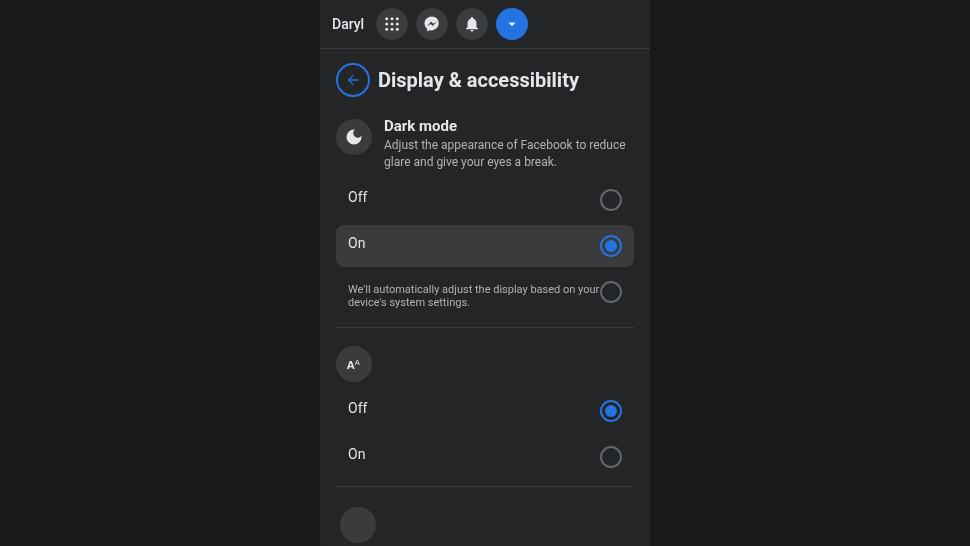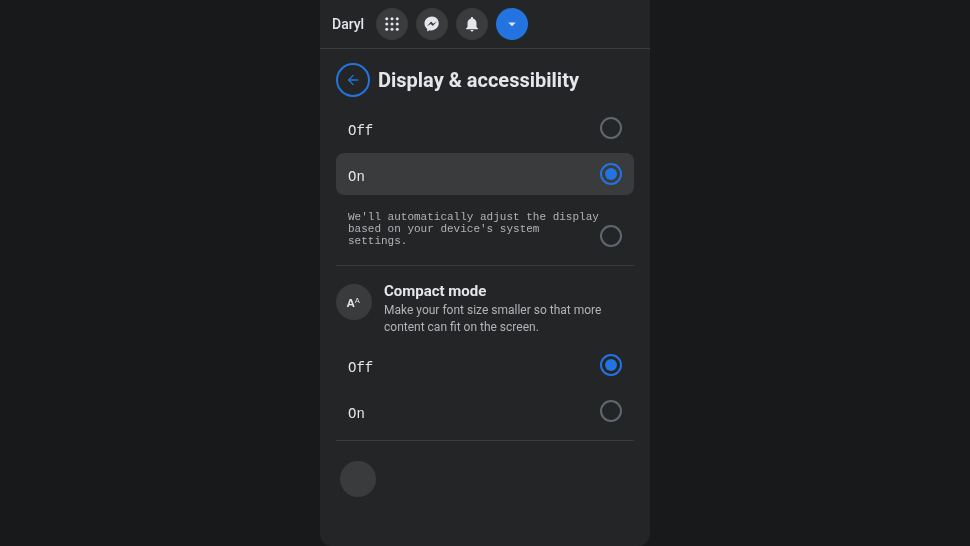--- a/index.html
+++ b/index.html
@@ -151,27 +151,26 @@
     .section-text .section-desc {
       color: #b0b3b8;
       font-size: 12px;
       line-height: 1.4;
       margin-top: 2px;
     }
 
     
     .radio-option {
       display: flex;
-      align-items: flex-end;
+      align-items: flex-start;
       justify-content: space-between;
       padding: 10px 12px;
       border-radius: 8px;
       margin-bottom: 4px;
       cursor: pointer;
-      font-family: Liberation Mono, monospace;
     }
 
     .radio-option.selected {
       background: #3a3b3c;
     }
 
     .radio-option .option-label {
       color: #e4e6eb;
       font-size: 14px;
     }
@@ -271,20 +270,31 @@
         <svg viewBox="0 0 24 24">
           <path d="M20 11H7.83l5.59-5.59L12 4l-8 8 8 8 1.41-1.41L7.83 13H20v-2z"></path>
         </svg>
       </div>
       <span class="page-title">Display &amp; accessibility</span>
     </div>
 
     <div class="content">
 
       <div class="section">
+        <div class="section-header">
+          <div class="section-icon">
+            <svg viewBox="0 0 24 24">
+              <path d="M12 3a9 9 0 1 0 9 9c0-.46-.04-.92-.1-1.36a5.389 5.389 0 0 1-4.4 2.26 5.403 5.403 0 0 1-3.14-9.8c-.44-.06-.9-.1-1.36-.1z"></path>
+            </svg>
+          </div>
+          <div class="section-text">
+            <div class="section-title">Dark mode</div>
+            <div class="section-desc">Adjust the appearance of Facebook to reduce glare and give your eyes a break.</div>
+          </div>
+        </div>
 
         <div class="radio-option">
           <span class="option-label">Off</span>
           <div class="radio-circle"></div>
         </div>
 
         <div class="radio-option selected">
           <span class="option-label">On</span>
           <div class="radio-circle active"></div>
         </div>
@@ -300,24 +310,20 @@
       <div class="divider"></div>
 
       <div class="section">
         <div class="section-header">
           <div class="section-icon">
             <svg viewBox="0 0 24 24">
               <text x="3" y="18" font-size="14" fill="#e4e6eb" font-family="sans-serif" font-weight="bold">A</text>
               <text x="13" y="13" font-size="9" fill="#e4e6eb" font-family="sans-serif">A</text>
             </svg>
           </div>
-          <div class="section-text">
-            <div class="section-title">Compact mode</div>
-            <div class="section-desc">Make your font size smaller so that more content can fit on the screen.</div>
-          </div>
         </div>
 
         <div class="radio-option">
           <span class="option-label">Off</span>
           <div class="radio-circle active"></div>
         </div>
 
         <div class="radio-option">
           <span class="option-label">On</span>
           <div class="radio-circle"></div>

